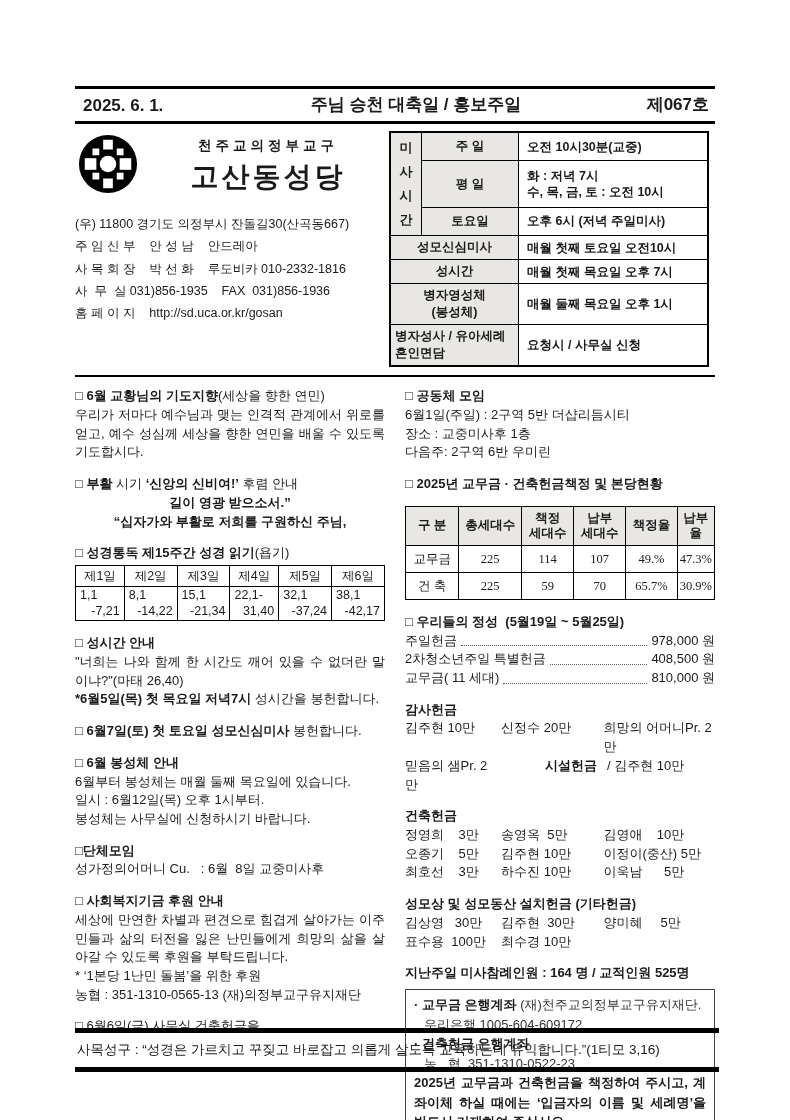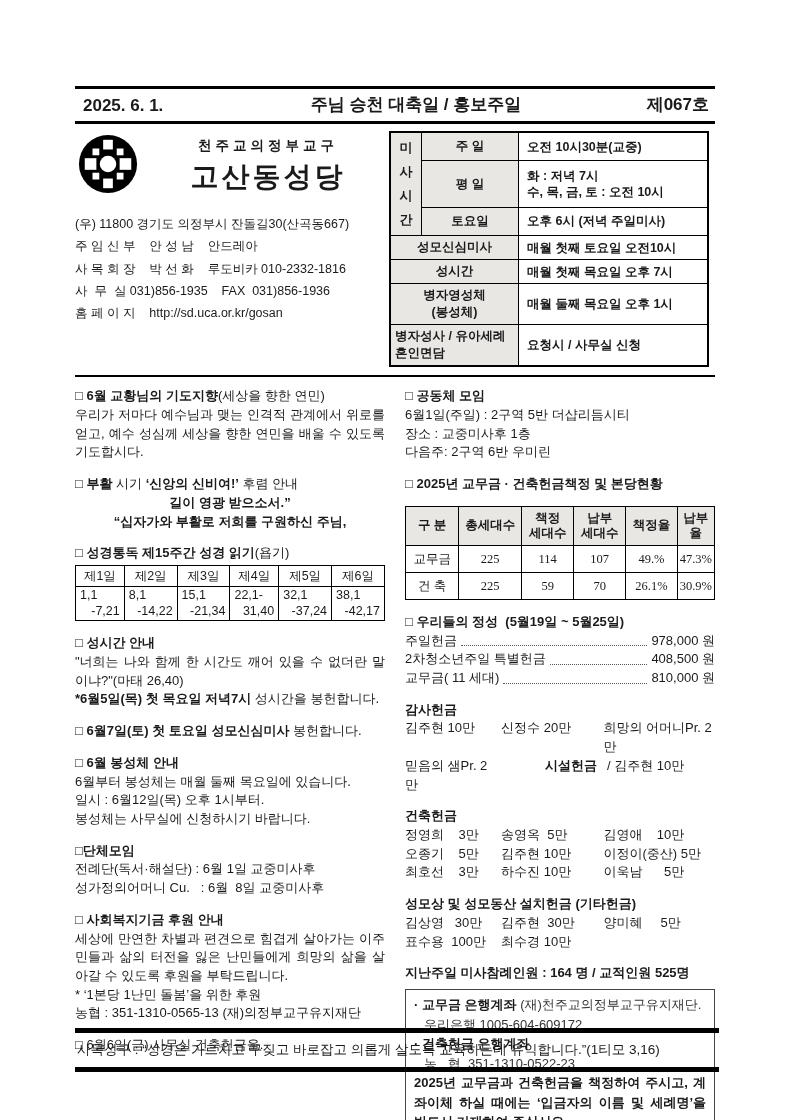--- a/index.html
+++ b/index.html
@@ -226,21 +226,20 @@
 
       <div class="sec">
         <div class="b">□ 6월 봉성체 안내</div>
         <div>6월부터 봉성체는 매월 둘째 목요일에 있습니다.</div>
         <div>일시 : 6월12일(목) 오후 1시부터.</div>
         <div>봉성체는 사무실에 신청하시기 바랍니다.</div>
       </div>
 
       <div class="sec">
         <div class="b">□단체모임</div>
-        <div class="pre">전례단(독서·해설단) : 6월 1일 교중미사후</div>
         <div class="pre">성가정의어머니 Cu.   : 6월  8일 교중미사후</div>
       </div>
 
       <div class="sec">
         <div class="b">□ 사회복지기금 후원 안내</div>
         <div class="just">세상에 만연한 차별과 편견으로 힘겹게 살아가는 이주민들과 삶의 터전을 잃은 난민들에게 희망의 삶을 살아갈 수 있도록 후원을 부탁드립니다.</div>
         <div>* ‘1본당 1난민 돌봄’을 위한 후원</div>
         <div>농협 : 351-1310-0565-13 (재)의정부교구유지재단</div>
       </div>
 
@@ -277,21 +276,21 @@
             <td>114</td>
             <td>107</td>
             <td>49.%</td>
             <td>47.3%</td>
           </tr>
           <tr>
             <td>건 축</td>
             <td>225</td>
             <td>59</td>
             <td>70</td>
-            <td>26.1%</td>
+            <td>65.7%</td>
             <td>30.9%</td>
           </tr>
         </tbody>
           </table>
       </div>
 
       <div class="sec">
         <div><span class="b">□ 우리들의 정성</span>&nbsp;&nbsp;<span class="b">(5월19일 ~ 5월25일)</span></div>
         <div class="money">
             <span>주일헌금</span>

